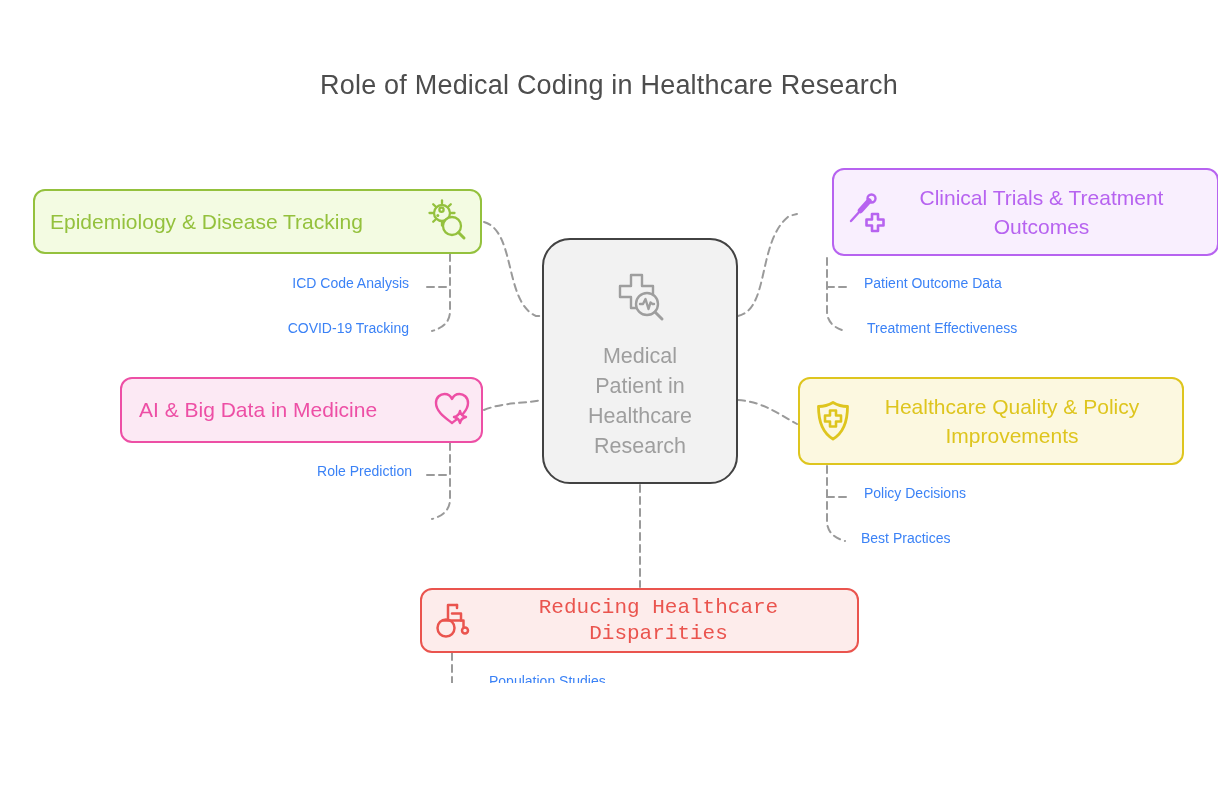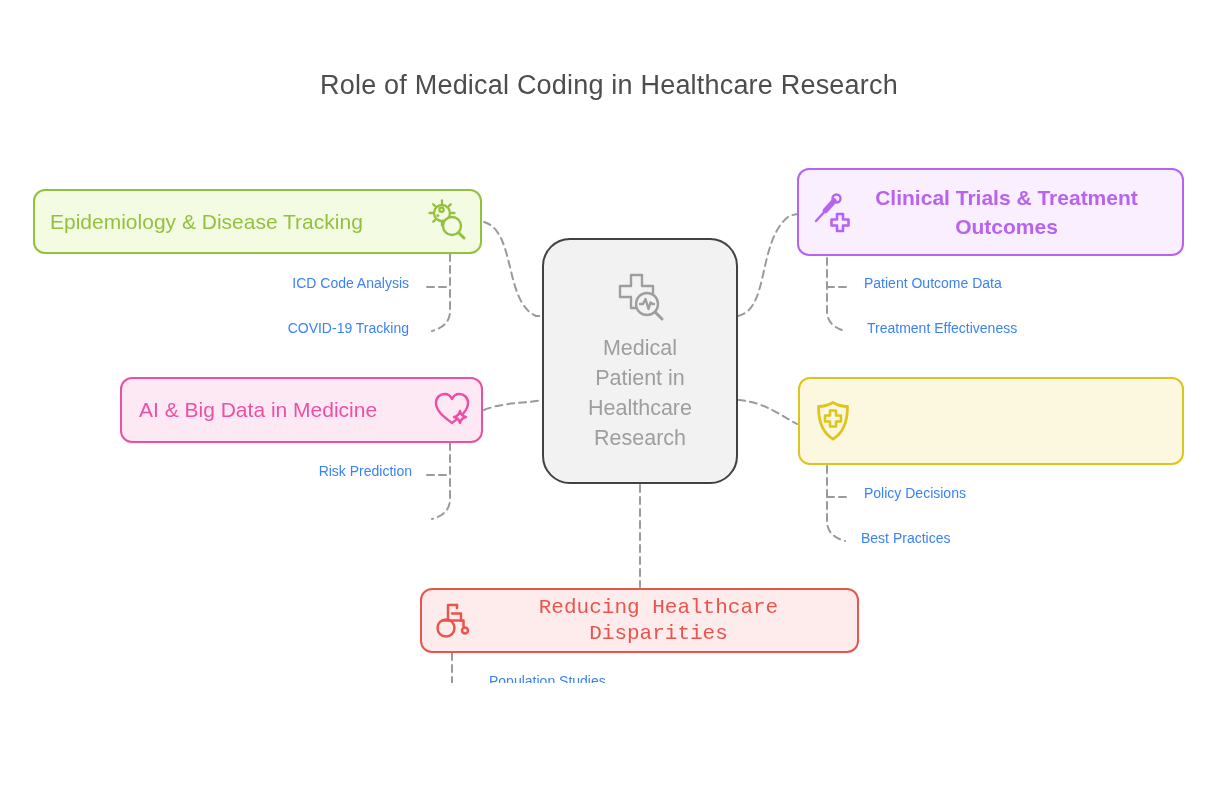--- a/index.html
+++ b/index.html
@@ -13,32 +13,32 @@
   .node{position:absolute;display:flex;align-items:center;box-sizing:border-box;
         border-style:solid;border-width:2.5px;border-radius:12px;}
   .node .label{font-size:21px;line-height:26px;}
   .node .icon{display:flex;align-items:center;flex:0 0 auto;}
   .two-line .label{flex:1;text-align:center;line-height:29px;}
 
   #node-epi{left:33px;top:189px;width:449px;height:65px;border-color:#94c13d;
             background:#f3fbe2;color:#94c13d;padding:0 10px 0 15px;justify-content:space-between;gap:20px;}
   #node-ai{left:120px;top:377px;width:363px;height:66px;border-color:#ed4fa5;
            background:#fce9f4;color:#ed4fa5;padding:0 8px 0 17px;justify-content:space-between;}
-  #node-ct{left:797px;top:168px;width:387px;height:88px;border-color:#b763f0;
-           background:#f9effe;color:#b763f0;padding:0 20px 0 12px;font-weight:bold;}
+  #node-ct{left:832px;top:168px;width:387px;height:88px;border-color:#b763f0;
+           background:#f9effe;color:#b763f0;padding:0 20px 0 12px;}
   #node-hq{left:798px;top:377px;width:386px;height:88px;border-color:#dec51e;
            background:#fcf8e0;color:#dec51e;padding:0 12px 0 12px;}
   #node-rd{left:420px;top:588px;width:439px;height:65px;border-color:#ea544e;
            background:#fdeceb;color:#ea544e;padding:0 14px 0 10px;}
 
   .center-node{position:absolute;left:542px;top:238px;width:196px;height:246px;
                background:#f2f2f2;border:2.5px solid #424242;border-radius:28px;
                box-sizing:border-box;display:flex;flex-direction:column;align-items:center;
                padding-top:27px;}
-  .center-node .ctext{text-align:center;font-size:21.5px;line-height:30px;color:#9e9e9e;}
+  .center-node .ctext{margin-top:8px;text-align:center;font-size:21.5px;line-height:30px;color:#9e9e9e;}
 
   .child{position:absolute;font-size:14px;color:#3b82f6;white-space:nowrap;}
   .child.left{text-align:right;}
 </style>
 </head>
 <body>
 
 <div class="canvas">
 
   <div class="title">Role of Medical Coding in Healthcare Research</div>
@@ -136,41 +136,42 @@
 
   <div class="node two-line" id="node-hq">
     <span class="icon">
       <svg width="42" height="45" viewBox="0 0 42 45" fill="none">
         <g stroke="#dec51e" stroke-linejoin="round" stroke-linecap="round">
           <path d="M21 3.5 C26 6.5 31.5 7.5 35.5 7.5 C35.5 21 32 33.5 21 40 C10 33.5 6.5 21 6.5 7.5 C10.5 7.5 16 6.5 21 3.5 Z" stroke-width="2.8"></path>
           <path d="M18 11.5 h6 v5 h5 v6 h-5 v5 h-6 v-5 h-5 v-6 h5 Z" stroke-width="2.6"></path>
         </g>
       </svg>
     </span>
+    <span class="label">Healthcare Quality &amp; Policy Improvements</span>
   </div>
 
   <div class="node" id="node-rd">
     <span class="icon">
       <svg width="42" height="44" viewBox="0 0 42 44" fill="none">
         <g stroke="#ea544e" stroke-width="2.5" stroke-linecap="round" stroke-linejoin="round">
           <path d="M25 6 L16 6 L16 21"></path>
           <path d="M25 6 L25 9"></path>
           <path d="M20 14.5 L29 14.5 L29 21.5"></path>
           <path d="M11 21.5 L31.5 21.5 L31.5 27.5"></path>
           <circle cx="14" cy="29" r="8.5"></circle>
           <circle cx="33" cy="31.5" r="3"></circle>
         </g>
       </svg>
     </span>
     <span class="label" style="flex:1;text-align:center;font-family:Liberation Mono, monospace;">Reducing Healthcare Disparities</span>
   </div>
 
   <div class="child left" style="right:809px;top:275px">ICD Code Analysis</div>
   <div class="child left" style="right:809px;top:320px">COVID-19 Tracking</div>
-  <div class="child left" style="right:806px;top:463px">Risk Prediction</div>
+  <div class="child left" style="right:806px;top:463px">Role Prediction</div>
 
   <div class="child" style="left:867px;top:320px">Treatment Effectiveness</div>
   <div class="child" style="left:864px;top:275px">Patient Outcome Data</div>
   <div class="child" style="left:864px;top:485px">Policy Decisions</div>
   <div class="child" style="left:861px;top:530px">Best Practices</div>
 
   <div class="child" style="left:489px;top:673px">Population Studies</div>
   <div class="child" style="left:485px;top:718px">Access Issues</div>
 
 </div>

